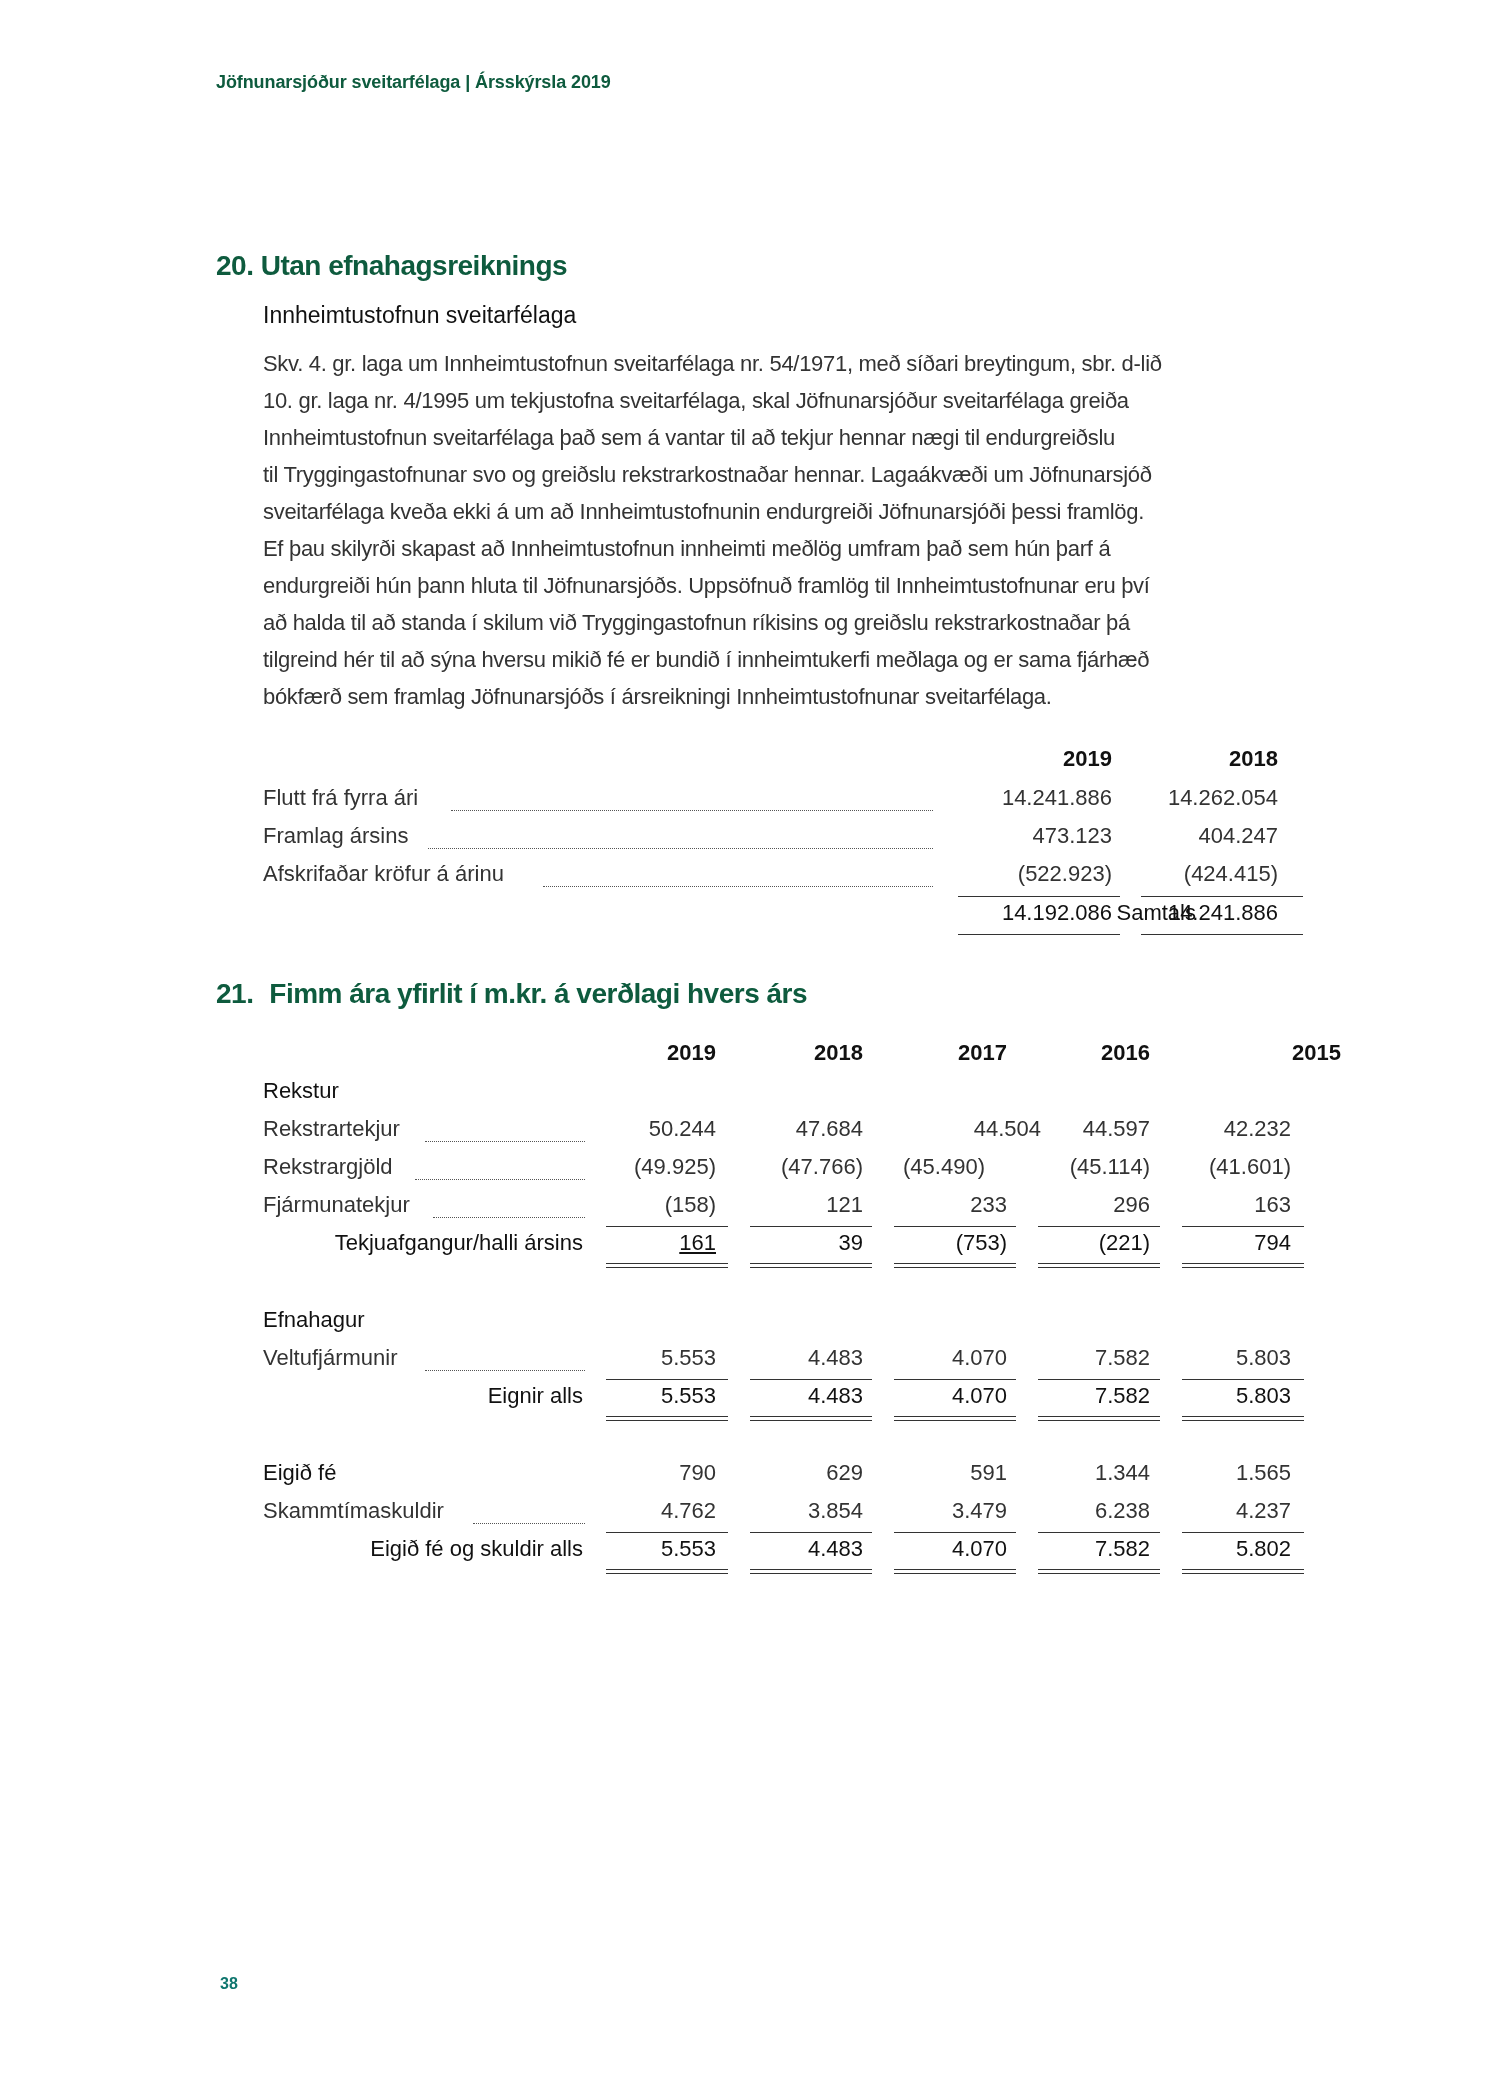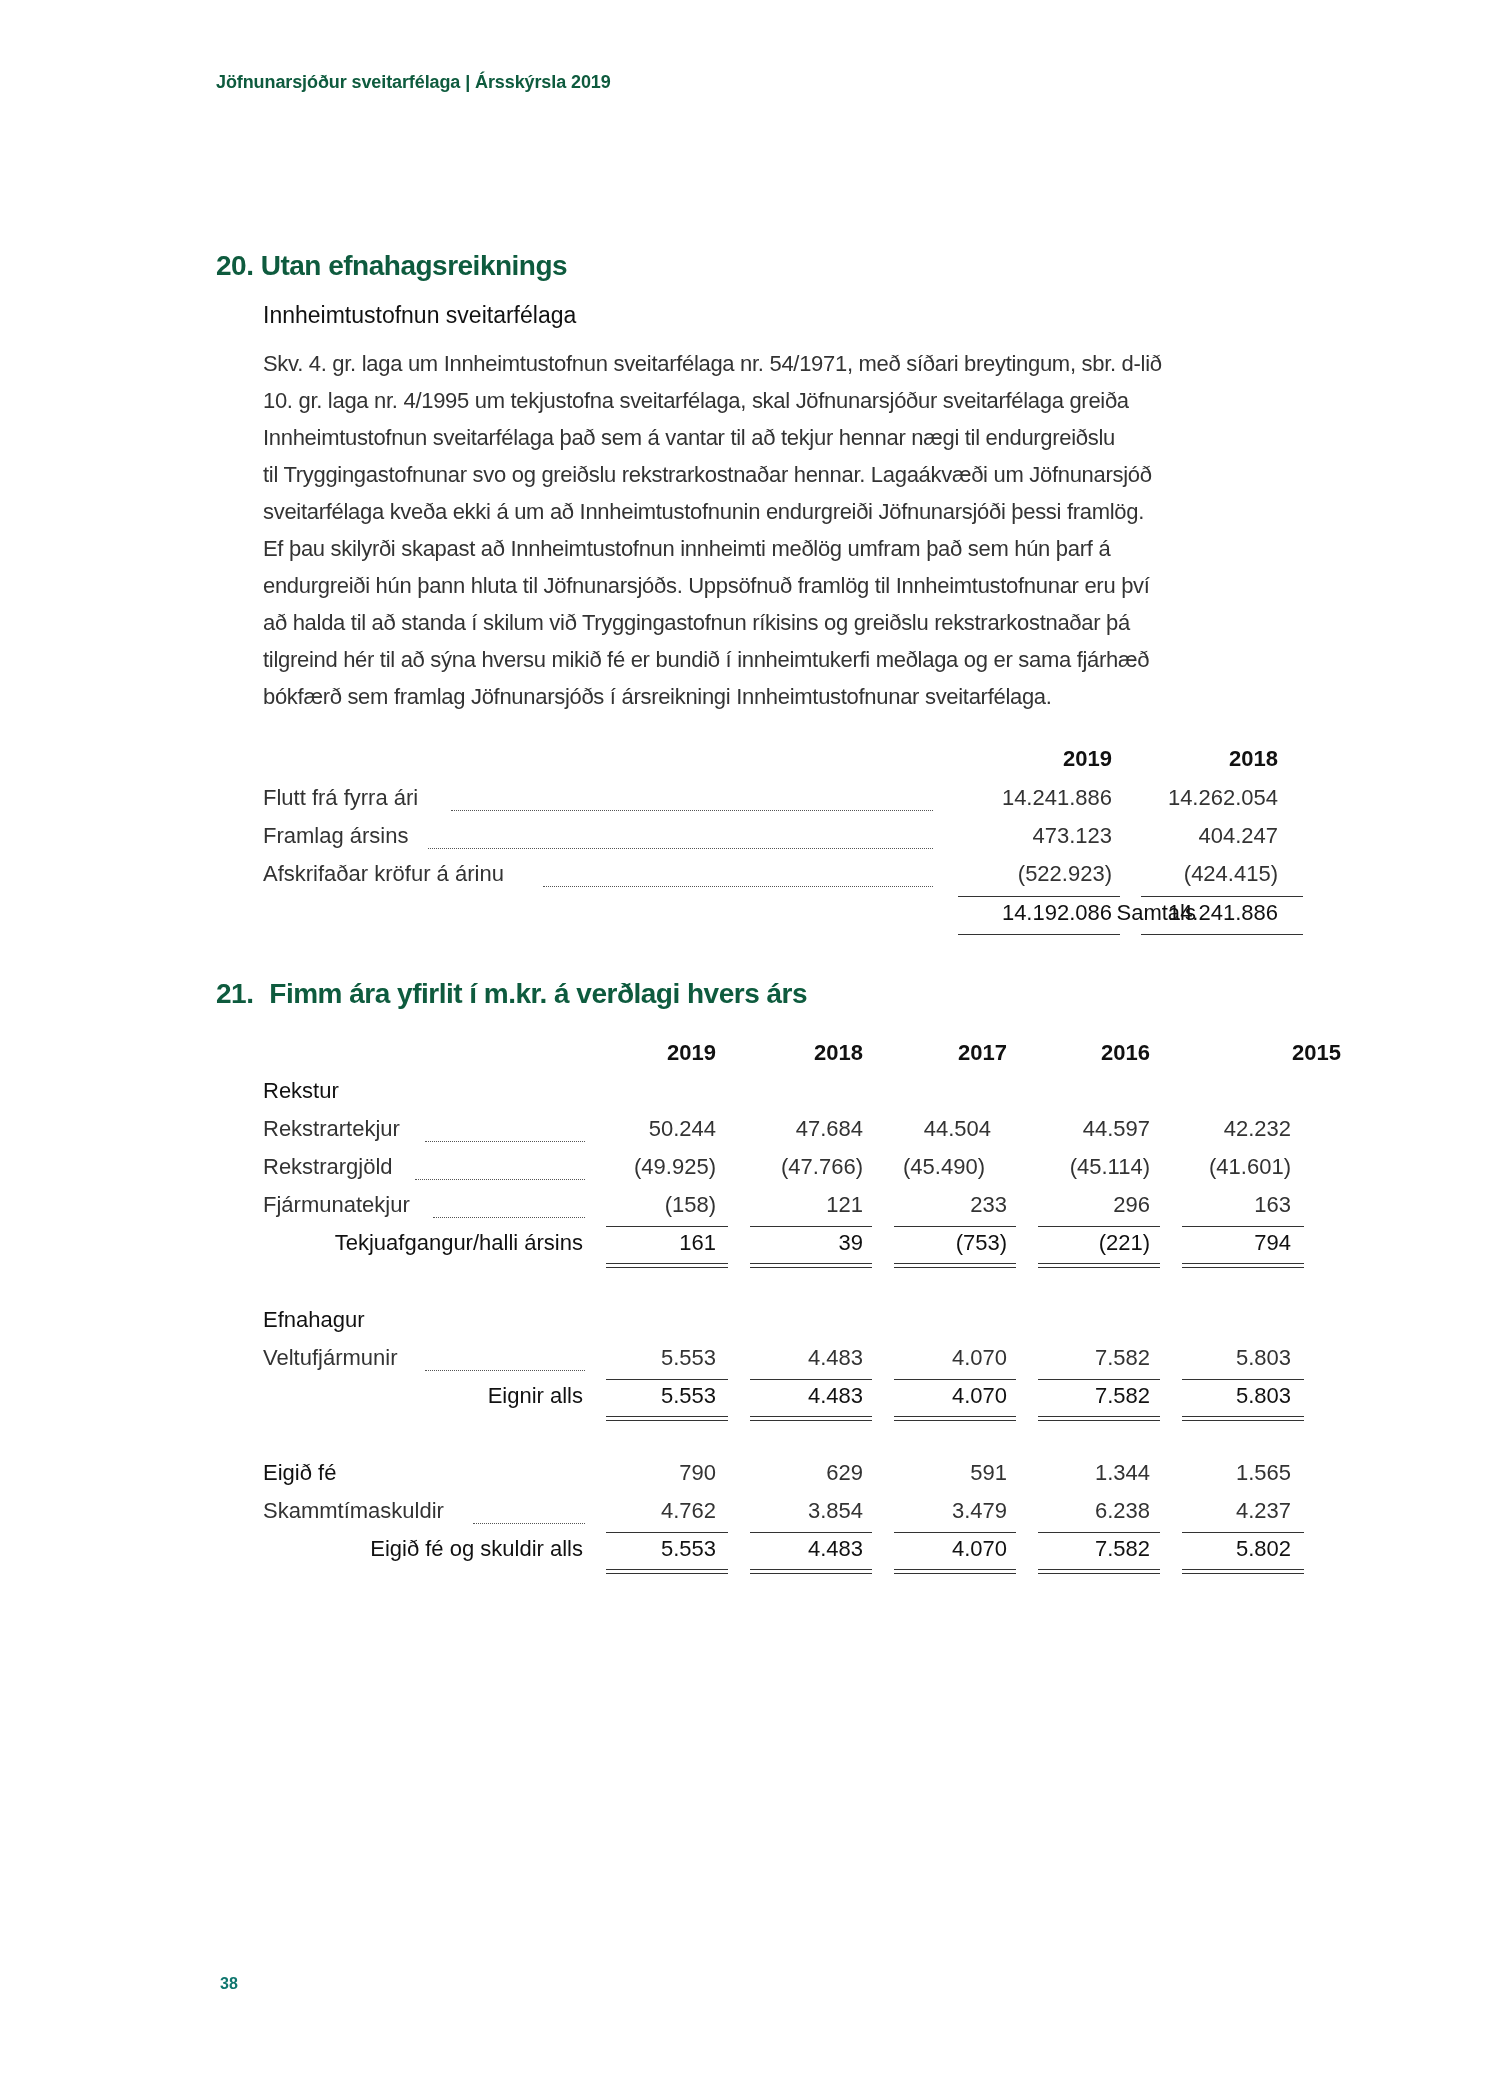--- a/index.html
+++ b/index.html
@@ -122,21 +122,21 @@
   </div>
 
   <div class="row semi" style="top:1078px;">
     <span class="label">Rekstur</span>
   </div>
   <div class="row" style="top:1116px;">
     <span class="label">Rekstrartekjur</span>
     <span class="leader" style="left:162px; width:160px;"></span>
     <span class="cell" style="left:327px; width:126px;">50.244</span>
     <span class="cell" style="left:474px; width:126px;">47.684</span>
-    <span class="cell" style="left:602px; width:126px;">44.504</span>
+    <span class="cell" style="left:652px; width:126px;">44.504</span>
     <span class="cell" style="left:761px; width:126px;">44.597</span>
     <span class="cell" style="left:902px; width:126px;">42.232</span>
   </div>
   <div class="row" style="top:1154px;">
     <span class="label">Rekstrargjöld</span>
     <span class="leader" style="left:152px; width:170px;"></span>
     <span class="cell" style="left:327px; width:126px;">(49.925)</span>
     <span class="cell" style="left:474px; width:126px;">(47.766)</span>
     <span class="cell" style="left:618px; width:126px;text-align:center;">(45.490)</span>
     <span class="cell" style="left:761px; width:126px;">(45.114)</span>
@@ -151,21 +151,21 @@
     <span class="cell" style="left:761px; width:126px;">296</span>
     <span class="cell" style="left:902px; width:126px;">163</span>
   </div>
   <span class="uline-single" style="left:606px; top:1226px; width:122px;"></span>
   <span class="uline-single" style="left:750px; top:1226px; width:122px;"></span>
   <span class="uline-single" style="left:894px; top:1226px; width:122px;"></span>
   <span class="uline-single" style="left:1038px; top:1226px; width:122px;"></span>
   <span class="uline-single" style="left:1182px; top:1226px; width:122px;"></span>
   <div class="row semi" style="top:1230px;">
     <span class="cell" style="left:0; width:320px;">Tekjuafgangur/halli ársins</span>
-    <span class="cell" style="left:327px; width:126px;">161</span>
+    <span class="cell" style="left:327px; width:126px;text-decoration:underline;">161</span>
     <span class="cell" style="left:474px; width:126px;">39</span>
     <span class="cell" style="left:618px; width:126px;">(753)</span>
     <span class="cell" style="left:761px; width:126px;">(221)</span>
     <span class="cell" style="left:902px; width:126px;">794</span>
   </div>
   <span class="uline-double" style="left:606px; top:1263px; width:122px;"></span>
   <span class="uline-double" style="left:750px; top:1263px; width:122px;"></span>
   <span class="uline-double" style="left:894px; top:1263px; width:122px;"></span>
   <span class="uline-double" style="left:1038px; top:1263px; width:122px;"></span>
   <span class="uline-double" style="left:1182px; top:1263px; width:122px;"></span>

